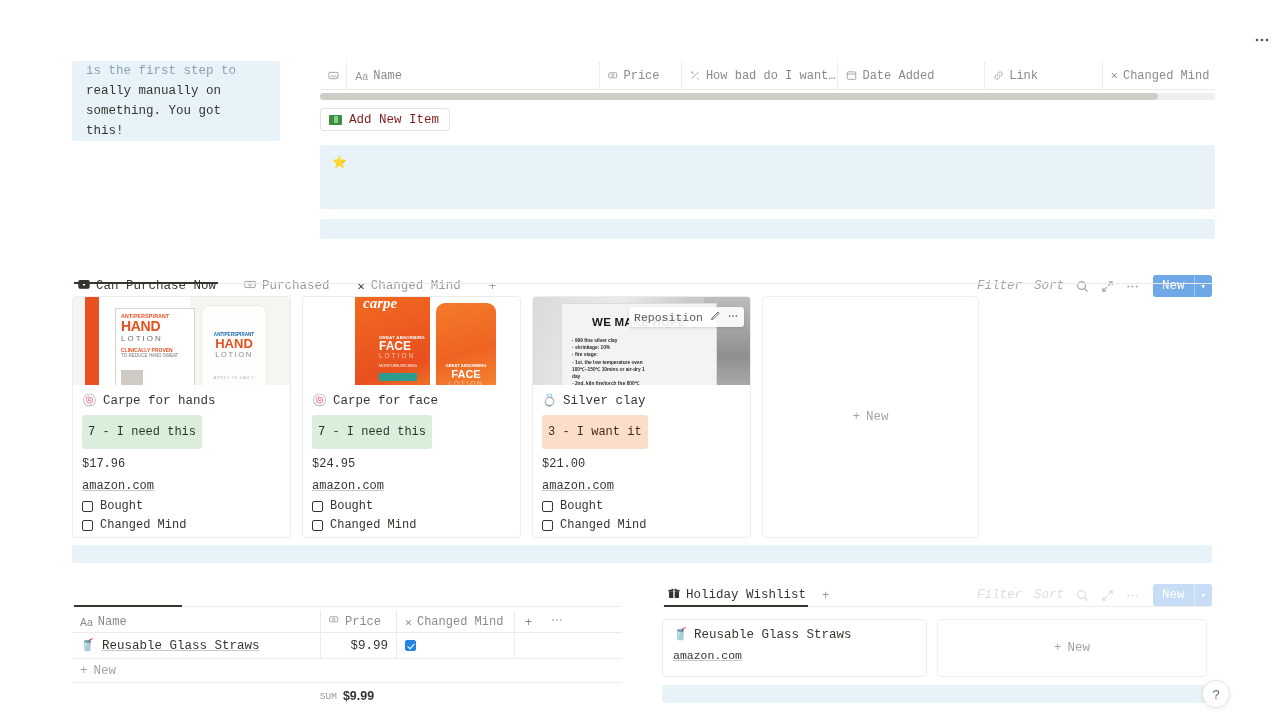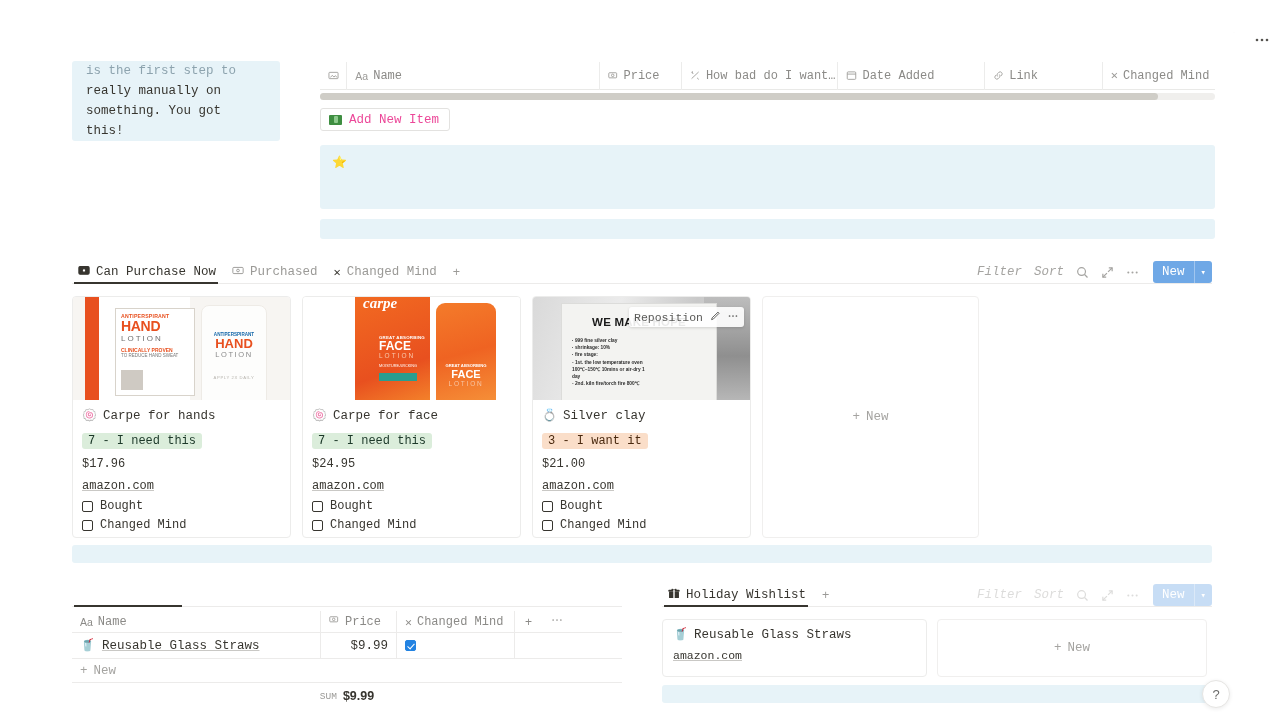--- a/index.html
+++ b/index.html
@@ -88,43 +88,43 @@
     position: absolute; left: 0; top: 0; width: 838px; height: 7px;
     background: #cfcdc7; border-radius: 4px; cursor: pointer;
   }
 
   
   .add-btn {
     position: absolute; left: 320px; top: 75px;
     height: 23px; padding: 0 10px 0 8px;
     display: inline-flex; align-items: center; gap: 7px;
     border: 1px solid #e3e2e0; border-radius: 3px; background: #fff;
-    font-size: 12.5px; color: #ec4899; cursor: pointer;
+    font-size: 12.5px; color: #7f1d1d; cursor: pointer;
   }
   .money-icon { width: 13px; height: 10px; background: #3e8e41; border-radius: 1px;
                 position: relative; flex: 0 0 auto; }
   .money-icon::after { content:""; position:absolute; left:4.5px; top:1.5px;
                        width:4px; height:7px; background:#8ecb8e; border-radius:1px; }
 
   
   .callout1 {
     position: absolute; left: 320px; top: 112px; width: 895px; height: 64px;
     padding: 8px 14px 8px 12px; display: flex;
   }
   .callout1 .body { max-width: 860px; }
 
   .blue-bar-a {
     position: absolute; left: 320px; top: 186px; width: 895px; height: 20px;
     background: #e7f3f8; border-radius: 3px;
   }
 
   
   .view-head {
-    position: absolute; left: 72px; top: 228px; width: 1140px; height: 22px;
-    display: flex; align-items: center;
+    position: absolute; left: 72px; top: 242px; width: 1140px; height: 22px;
+    display: flex; align-items: center; gap: 12px;
   }
   .vtab {
     display: inline-flex; align-items: center; gap: 6px;
     height: 22px; padding: 0 6px; margin-right: 4px;
     font-size: 12.5px; color: #9b9a97; cursor: pointer; white-space: nowrap;
   }
   .vtab.active { color: #37352f; }
   .vtab-underline {
     position: absolute; left: 74px; top: 249px; width: 144px; height: 2px; background: #37352f;
   }
@@ -152,21 +152,21 @@
     border: 1px solid #ececeb; border-radius: 4px;
     overflow: hidden; cursor: pointer; display: flex; flex-direction: column;
   }
   .card-img { height: 118px; width: 100%; position: relative; overflow: hidden; }
   .card-body { padding: 9px 9px 0 9px; }
   .card-title {
     font-size: 12.5px; color: #37352f; display: flex; align-items: center; gap: 6px;
     margin-bottom: 7px; white-space: nowrap;
   }
   .badge {
-    display: inline-block; border-radius: 3px; padding: 1px 6px;
+    display: inline-block; border-radius: 3px; padding: 10px 6px;
     font-size: 12px; margin-bottom: 8px;
   }
   .badge.green { background: #dbeddb; color: #1c3829; }
   .badge.orange { background: #fadec9; color: #49290f; }
   .price { font-size: 12px; color: #37352f; margin-bottom: 8px; }
   .link { font-size: 12px; color: #37352f; text-decoration: underline;
           text-decoration-color: #c9c8c5; margin-bottom: 6px; }
   .chk-row { display: flex; align-items: center; gap: 7px; font-size: 12px;
              color: #37352f; margin-bottom: 5px; }
   .chk {

